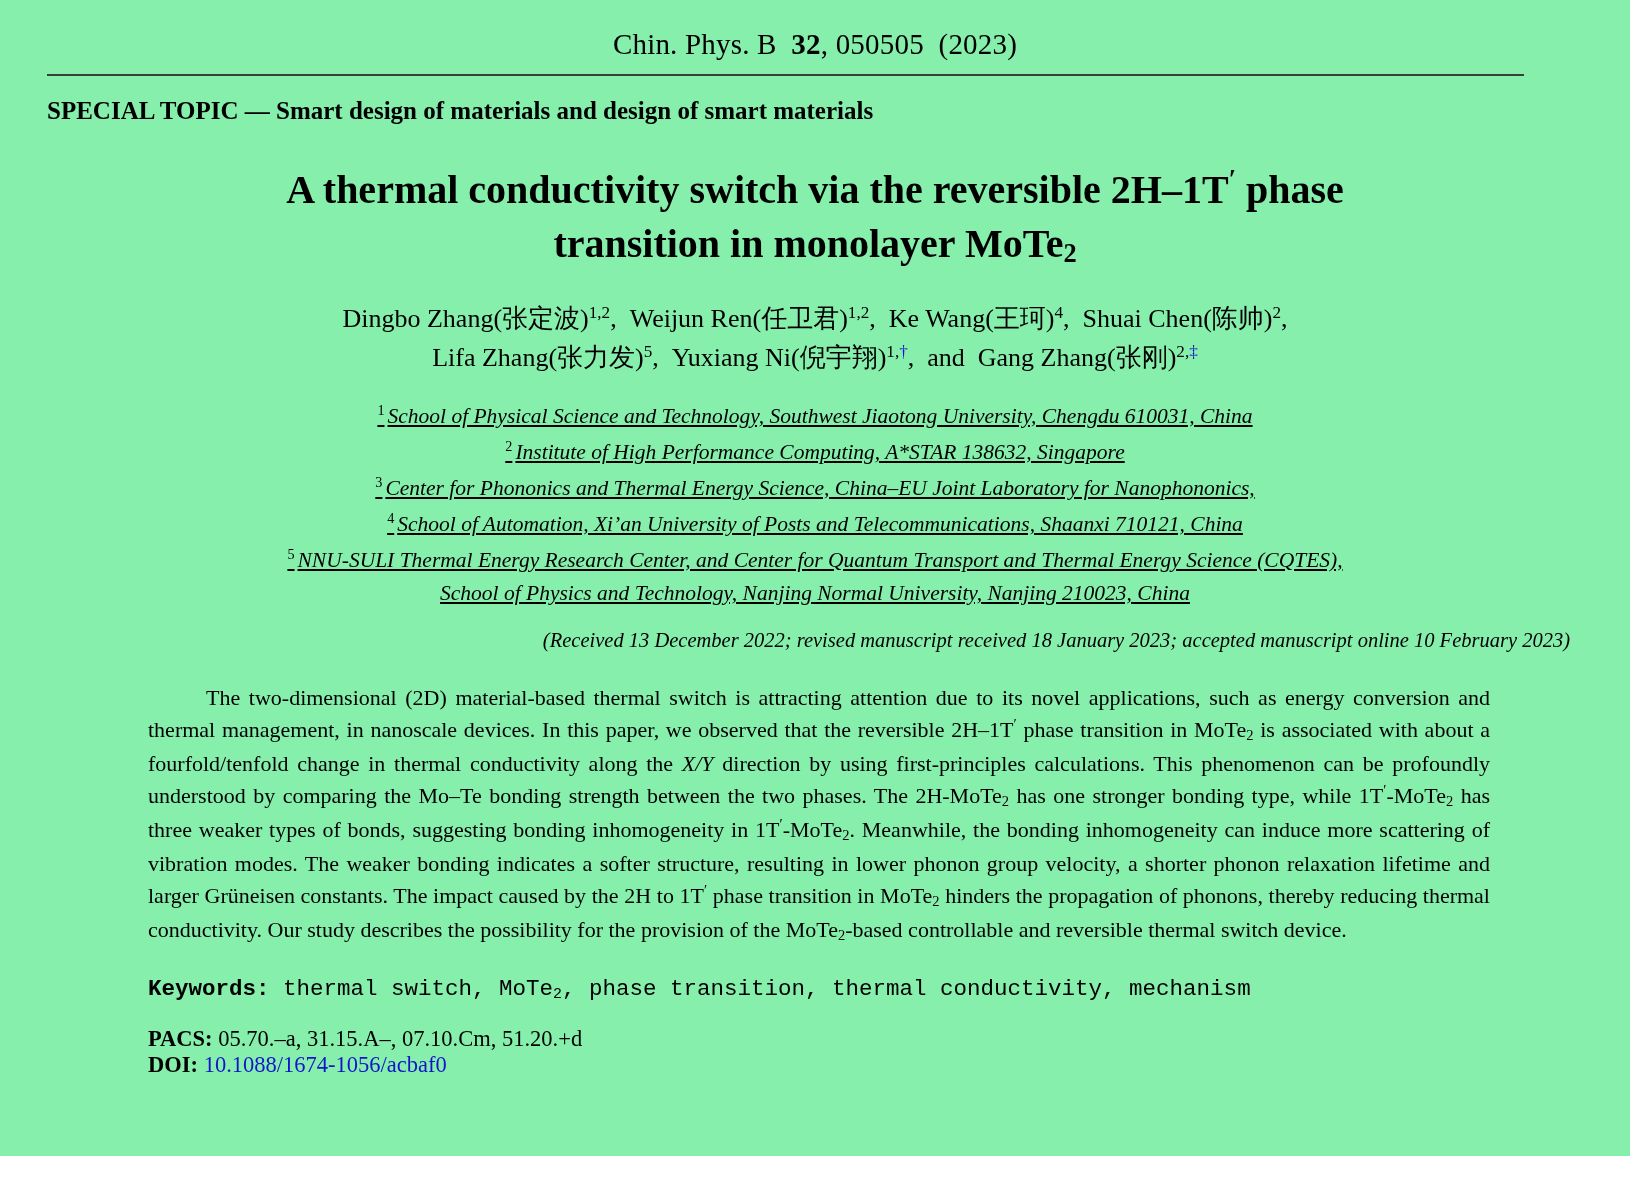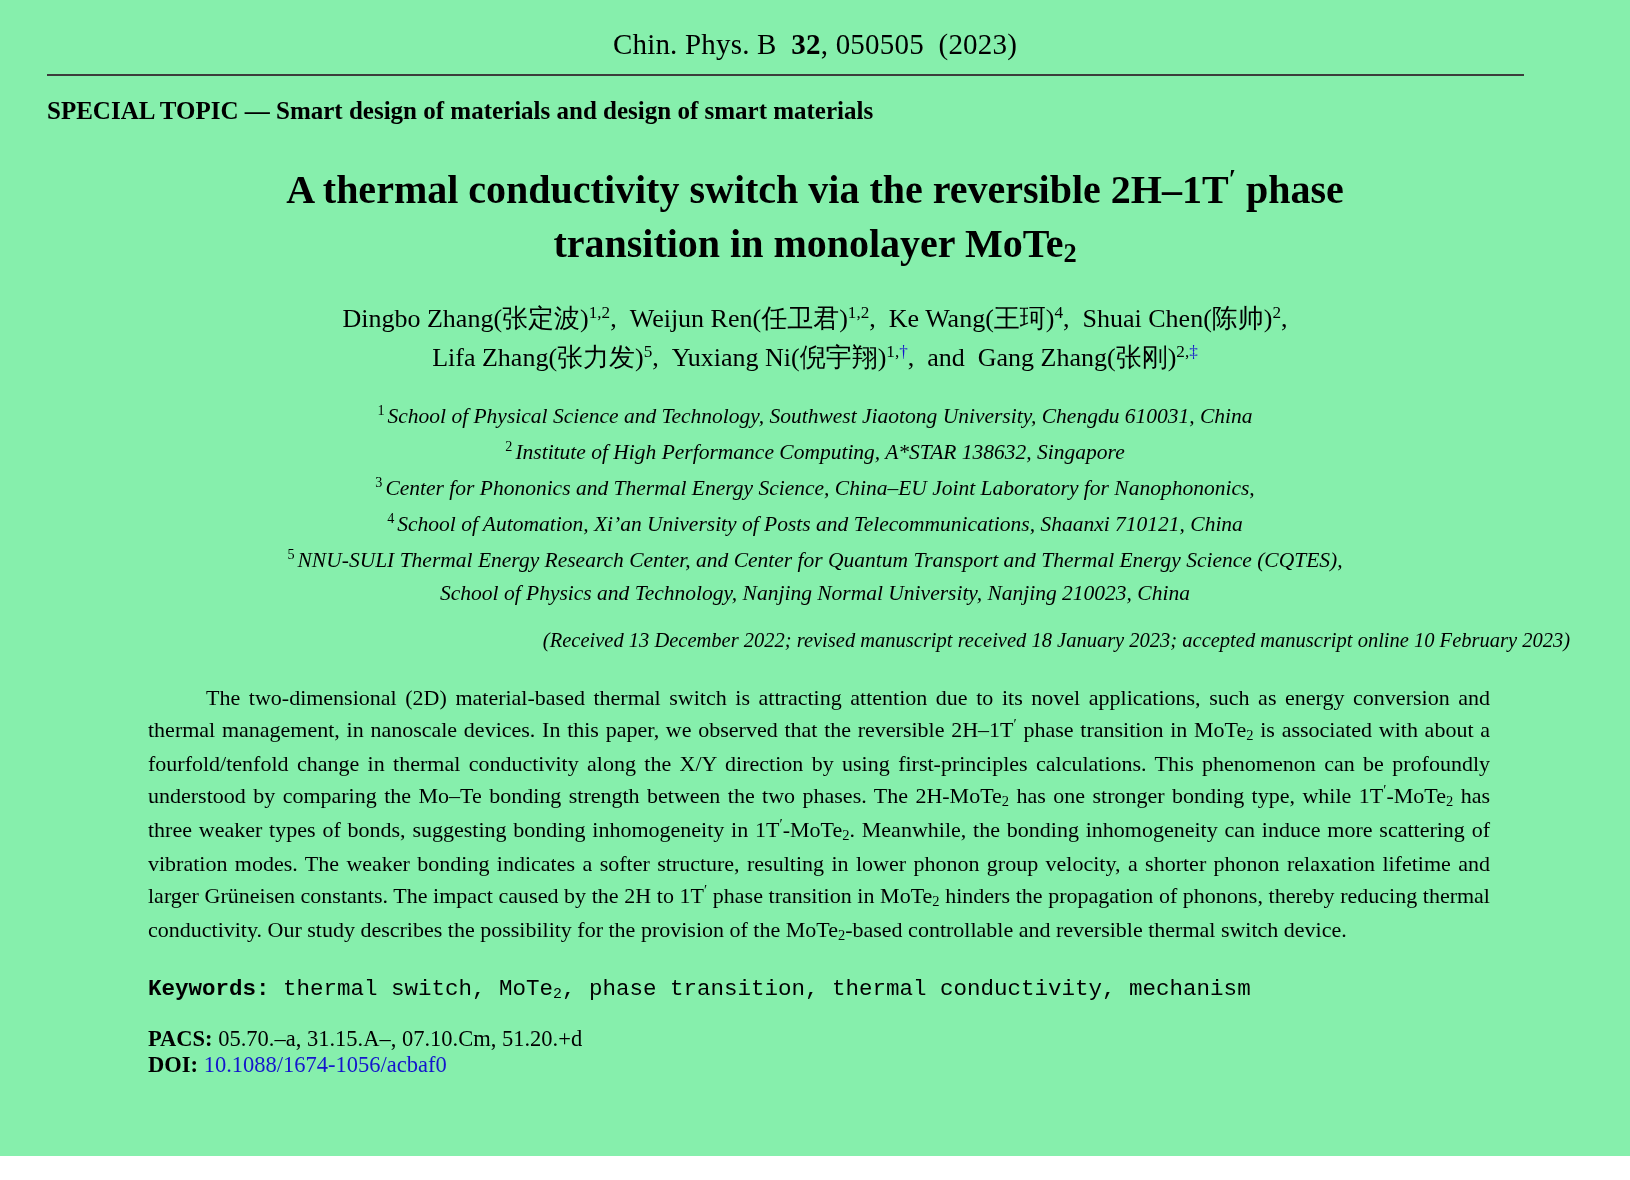--- a/index.html
+++ b/index.html
@@ -42,21 +42,21 @@
     font-size: 26px;
     line-height: 36px;
   }
   .affiliations {
     margin: 22px 60px 0 60px;
     text-align: center;
     font-style: italic;
     font-size: 21.5px;
   }
   .affil-line { line-height: 31px; }
-  .affil-group { margin-bottom: 3px; }
+  .affil-group { margin-bottom: 3px; text-decoration: underline; }
   .affil-sup { font-style: normal; margin-right: 3px; }
   .received {
     margin: 20px 60px 0 60px;
     text-align: right;
     font-size: 20.5px;
     font-style: italic;
   }
   .abstract {
     margin: 30px 140px 0 148px;
     font-size: 22px;
@@ -77,21 +77,21 @@
   }
   .pacs { width: 662px; flex: 0 0 auto; }
   .lbl { font-weight: bold; }
   .doi-link {
     color: var(--link-blue);
     text-decoration: none;
     cursor: pointer;
   }
   
   .s-b { font-weight: bold; }
-  .s-i { }
+  .s-i { font-style: italic; }
   .s-sup { font-size: 66%; vertical-align: baseline; position: relative; top: -0.55em; }
   .s-sub { font-size: 66%; vertical-align: baseline; position: relative; top: 0.2em; }
   .s-blue { color: var(--link-blue); }
 </style>
 </head>
 <body>
 
 <div class="page">
 
   <header>

